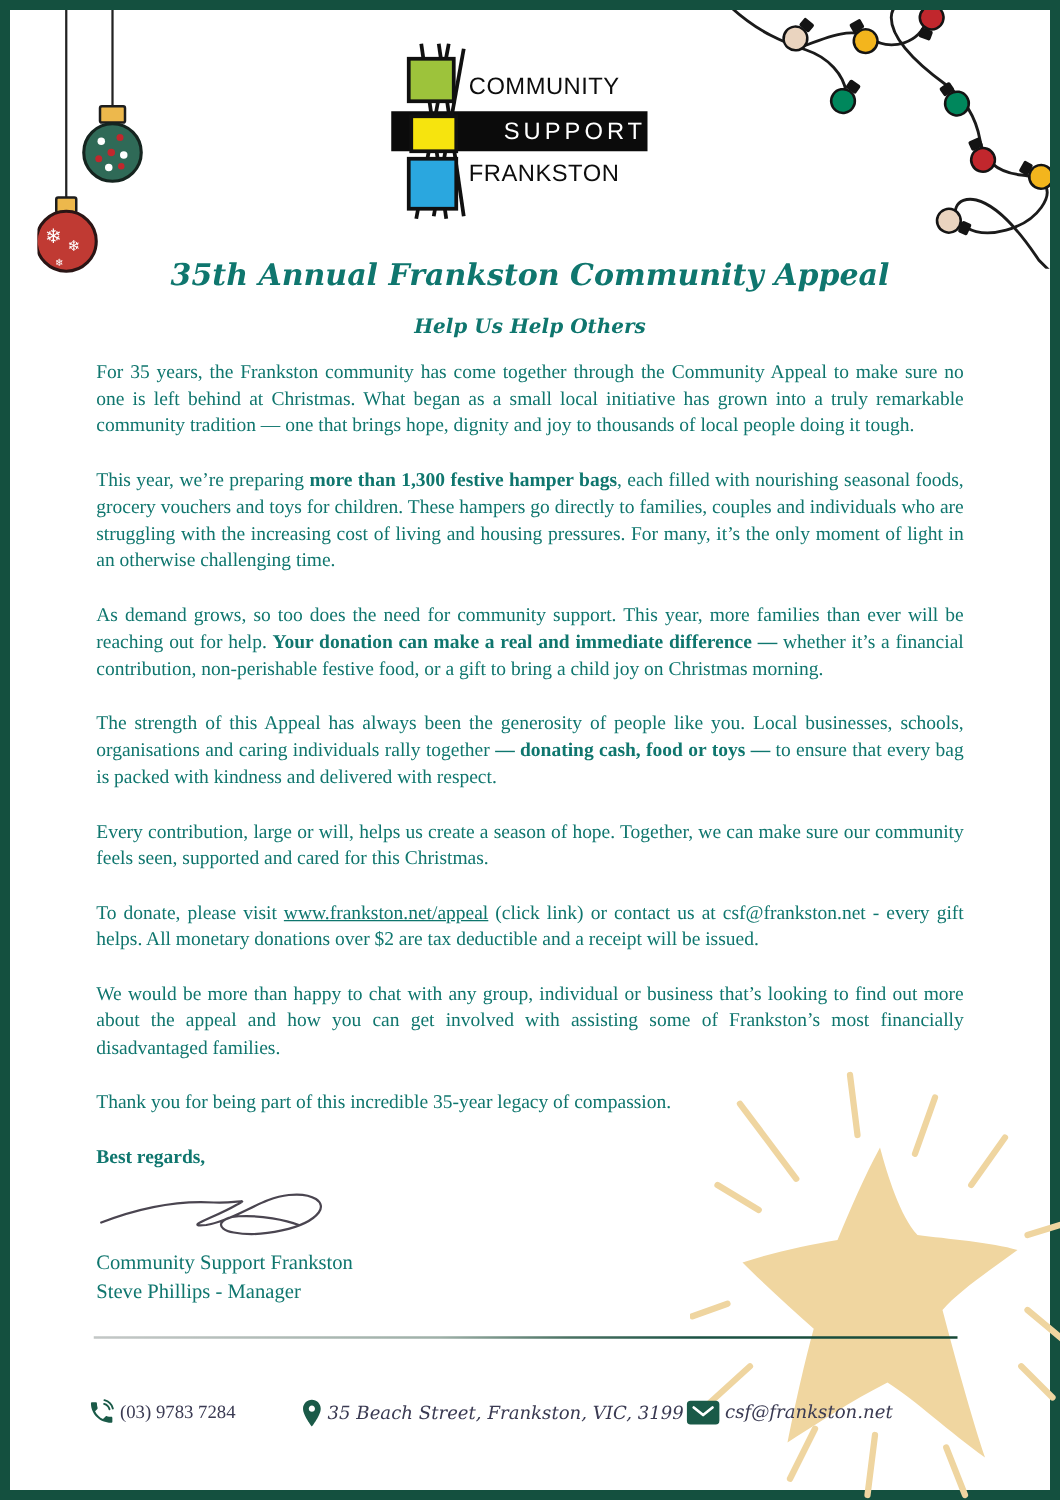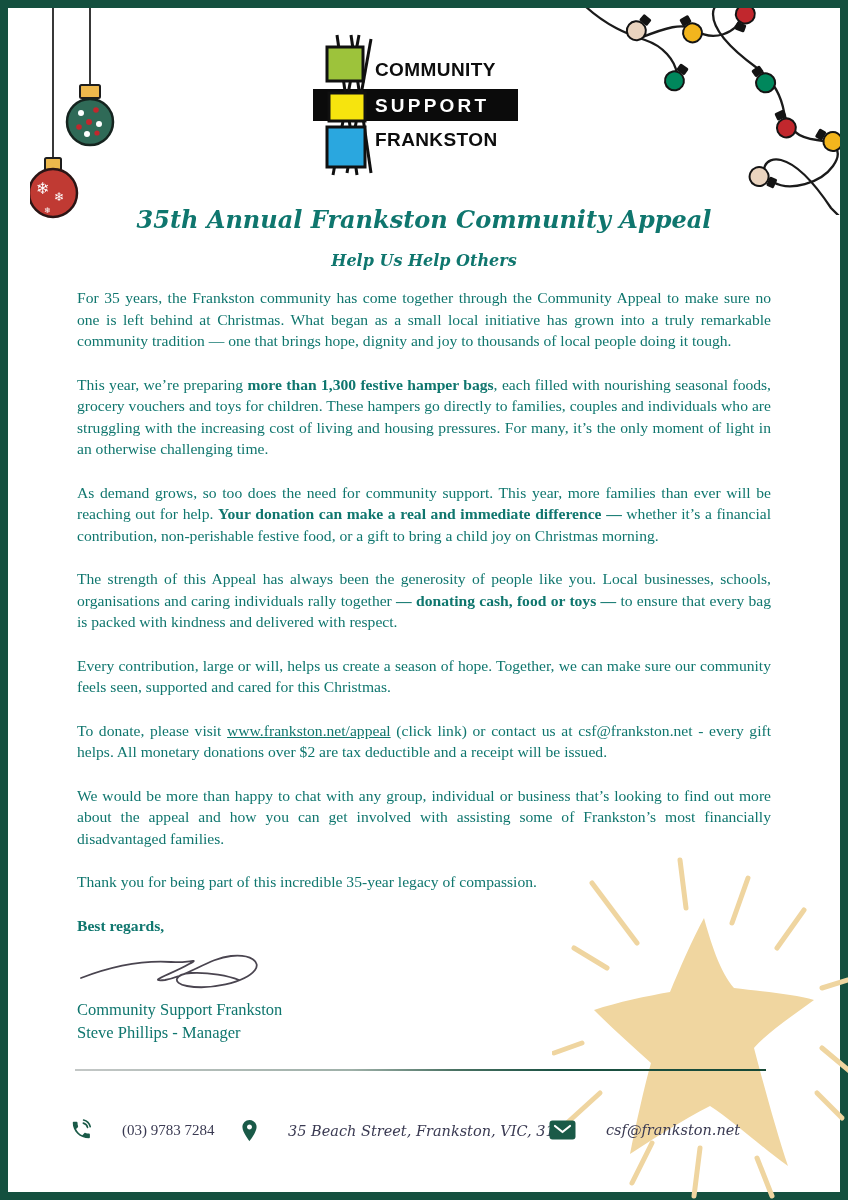--- a/index.html
+++ b/index.html
@@ -15,24 +15,24 @@
   .deco{position:absolute;pointer-events:none;}
   #baubles{left:30px;top:0;z-index:5;}
   #lights{left:585px;top:0;z-index:5;}
   #star{left:552px;top:848px;z-index:45;}
   
   .logo{position:absolute;left:309px;top:33px;width:218px;height:144px;z-index:5;}
   .logo .bar{position:absolute;left:4px;top:56px;width:205px;height:32px;background:#0b0b0b;}
   .logo .marks{position:absolute;left:8px;top:0;}
   .lt{
     position:absolute;left:66px;font-family:"Liberation Sans",sans-serif;
-    font-weight:bold;color:#0d0d0d;font-size:19px;letter-spacing:.4px;white-space:nowrap;
+    font-weight:normal;color:#0d0d0d;font-size:19px;letter-spacing:.4px;white-space:nowrap;
   }
   .lt.l1{top:26px;}
-  .lt.l2{top:62px;color:#ffffff;letter-spacing:3.2px;}
+  .lt.l2{top:62px;color:#ffffff;letter-spacing:3.2px;margin-left:28px;}
   .lt.l3{top:96px;}
   
   .title{
     position:absolute;left:0;right:0;top:200px;text-align:center;z-index:5;
     color:#0f766e;font-family:"DejaVu Serif","Liberation Serif",serif;
     font-style:italic;font-weight:bold;
   }
   .title .t1{font-size:24px;line-height:40px;}
   .title .t2{font-size:16px;line-height:42px;}
   
@@ -45,21 +45,21 @@
   .link{text-decoration:underline;cursor:pointer;}
   .regards{font-weight:bold;margin:3px 0 6px 0;}
   .sig{margin:4px 0 4px 0;}
   .sig-name{font-size:16.5px;line-height:23px;text-align:left;}
   
   .divider{
     position:absolute;left:75px;top:1069px;width:691px;height:2px;z-index:46;
     background:linear-gradient(to right,#c3c7c6,#9eb0a8 40%,#4a7263 55%,#1B5244 70%,#174936);
   }
   .f-item{
-    position:absolute;display:flex;align-items:center;gap:30px;z-index:47;
+    position:absolute;display:flex;align-items:center;gap:4px;z-index:47;
     color:#3A3A52;white-space:nowrap;
   }
   .f-item .f-txt{font-size:15px;}
   .f-item .italic{font-style:italic;font-family:"DejaVu Serif","Liberation Serif",serif;font-size:14.5px;}
   #f-phone{left:70px;top:1119px;}
   #f-addr{left:241px;top:1119px;}
   #f-mail{left:549px;top:1120px;}
 </style>
 </head>
 <body>

